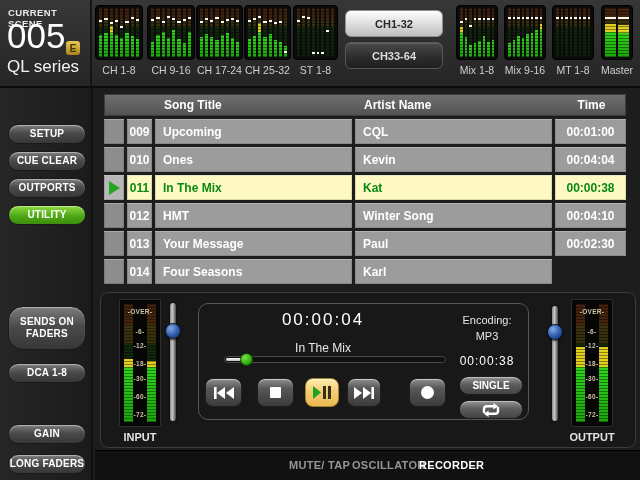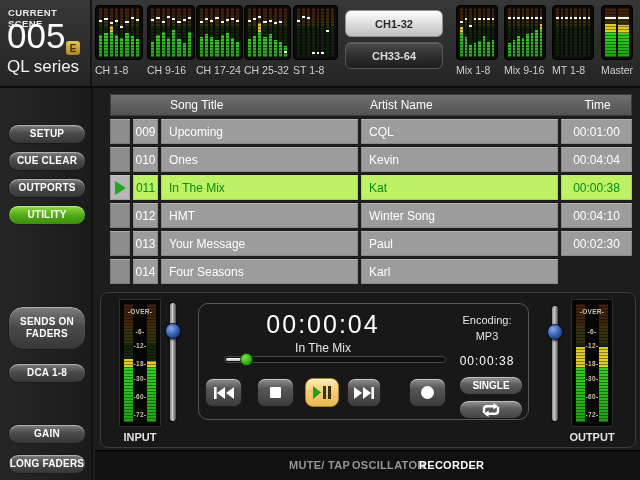--- a/index.html
+++ b/index.html
@@ -21,54 +21,54 @@
   .mgroup{top:5px;}
   .mbox{position:relative;height:55px;background:#0b0b0b;border:1px solid #000;border-radius:4px;
     box-sizing:border-box;display:flex;gap:2px;padding:2px 3px;}
   .mbar{position:relative;flex:1;background:linear-gradient(to bottom,
       #43200e 0%,#43260b 25%,#3c3310 25%,#32300a 38%,#12280c 38%,#0e2108 100%);overflow:hidden;}
   .mbar::after{content:"";position:absolute;inset:0;
     background:repeating-linear-gradient(to bottom,rgba(0,0,0,.4) 0 1px,transparent 1px 3px);}
   .lit-g{position:absolute;left:0;right:0;bottom:0;background:linear-gradient(#31d41c,#1ca40c);}
   .lit-y{position:absolute;left:0;right:0;background:#e2ce22;}
   .mpeak{position:absolute;left:0;right:0;height:2px;background:#fafaf2;z-index:2;}
-  .mlabel{margin-top:4px;text-align:left;font-size:10.5px;color:#cfcfcf;}
+  .mlabel{margin-top:4px;text-align:center;font-size:10.5px;color:#cfcfcf;}
 
   .layer-btn{left:345px;width:98px;height:27px;border-radius:6px;display:flex;align-items:center;
     justify-content:center;font-size:11px;font-weight:bold;box-sizing:border-box;}
   .layer-btn.on{background:linear-gradient(#ffffff,#dadada 55%,#c0c0c0);color:#2a2a2a;border:1px solid #909090;}
   .layer-btn.off{background:linear-gradient(#4a4a4a,#2b2b2b 60%,#1f1f1f);color:#dcdcdc;border:1px solid #565656;
     box-shadow:inset 0 1px 0 rgba(255,255,255,.15);}
 
   
   #sidebar{left:0;top:88px;width:93px;height:392px;background:linear-gradient(90deg,#262626,#1b1b1b);
     border-right:2px solid #101010;box-sizing:border-box;}
   .side-btn{position:absolute;left:8px;width:78px;height:20px;border-radius:11px;
     background:linear-gradient(#7d7d7d,#4b4b4b 45%,#373737);border:1px solid #1a1a1a;
     box-shadow:inset 0 1px 1px rgba(255,255,255,.45);color:#fff;font-size:10px;font-weight:bold;
     display:flex;align-items:center;justify-content:center;text-align:center;letter-spacing:.2px;
     box-sizing:border-box;line-height:1.25;}
   .side-btn.active{background:linear-gradient(#8fdc3e,#4fa816 55%,#3c8e0c);}
   .side-btn.large{height:44px;border-radius:15px;padding:0 8px;}
 
   
-  #table{left:110px;top:94px;width:522px;}
+  #table{left:104px;top:94px;width:522px;font-weight:bold;}
   .tgrid{display:grid;grid-template-columns:20px 25px 197px 197px 71px;gap:3px;}
   #thead{height:22px;background:linear-gradient(#6f6f6f,#535353);border:1px solid #3c3c3c;
     box-sizing:border-box;align-items:center;}
   .hcell{color:#fff;font-size:12px;display:flex;align-items:center;}
   .hcell.c{justify-content:center;}
   .hcell.l{padding-left:8px;}
   .trow{height:25px;margin-top:3px;}
   .cell{background:#9c9c9c;box-shadow:inset 0 1px 0 rgba(255,255,255,.35),inset 0 0 0 1px rgba(0,0,0,.12);
     display:flex;align-items:center;color:#fff;font-size:12px;overflow:hidden;}
   .cell.ind{background:#8d8d8d;justify-content:center;}
   .cell.num,.cell.time{justify-content:center;}
   .cell.txt{padding-left:8px;box-sizing:border-box;}
-  .trow.playing .cell{background:#bef264;color:#0a8a14;}
+  .trow.playing .cell{background:#fef9c3;color:#0a8a14;}
   .trow.playing .cell.ind{background:#b7b7b7;}
   .play-tri{width:0;height:0;border-left:11px solid #21a81e;border-top:7px solid transparent;
     border-bottom:7px solid transparent;}
 
   
   #recorder{left:100px;top:292px;width:536px;height:156px;background:#181818;
     border:1px solid #3c3c3c;border-radius:8px;box-sizing:border-box;}
   .io-box{position:absolute;top:6px;width:42px;height:128px;background:#060606;border:1px solid #2e2e2e;
     border-radius:2px;box-sizing:border-box;}
   .io-bar{position:absolute;top:4px;bottom:4px;width:9px;background:linear-gradient(to bottom,
@@ -80,21 +80,21 @@
     font-size:6.5px;font-weight:bold;color:#cdc4a4;letter-spacing:.3px;}
   .io-label{position:absolute;width:60px;text-align:center;font-size:11px;font-weight:bold;color:#e3e3e3;}
   .fader-track{position:absolute;width:6px;border-radius:3px;
     background:linear-gradient(90deg,#888,#c8c8c8 40%,#4a4a4a);box-shadow:0 0 2px #000;}
   .fader-knob{position:absolute;width:16px;height:16px;border-radius:50%;
     background:radial-gradient(circle at 35% 30%,#86a9e6,#2d59aa 55%,#122c62);
     border:1px solid #0a1832;box-sizing:border-box;box-shadow:0 1px 2px rgba(0,0,0,.7);}
 
   #rec-main{left:97px;top:10px;width:331px;height:117px;border:1px solid #565656;border-radius:10px;
     box-sizing:border-box;}
-  #rec-time{left:0;top:6px;width:248px;text-align:center;font-size:25px;color:#fff;letter-spacing:2px;}
+  #rec-time{left:0;top:6px;width:248px;text-align:center;font-size:17px;color:#fff;letter-spacing:2px;}
   #rec-song{left:0;top:37px;width:248px;text-align:center;font-size:12px;color:#e8e8e8;}
   #rec-progress{left:25px;top:52px;width:222px;height:7px;background:#101010;border:1px solid #484848;
     border-radius:4px;box-sizing:border-box;}
   #rec-progress-fill{left:1px;top:1px;height:3px;border-radius:2px;background:linear-gradient(#fdfdfd,#b9b9b9);}
   #rec-progress-thumb{top:-4px;width:13px;height:13px;border-radius:50%;
     background:radial-gradient(circle at 35% 30%,#7fe04a,#2fae10 60%,#176d06);border:1px solid #0d4a04;
     box-sizing:border-box;}
   .tbtn{position:absolute;top:74px;height:29px;border-radius:8px;border:1px solid #1f1f1f;
     background:linear-gradient(#8f8f8f,#575757 35%,#3b3b3b);
     box-shadow:inset 0 1px 0 rgba(255,255,255,.5);display:flex;align-items:center;justify-content:center;

